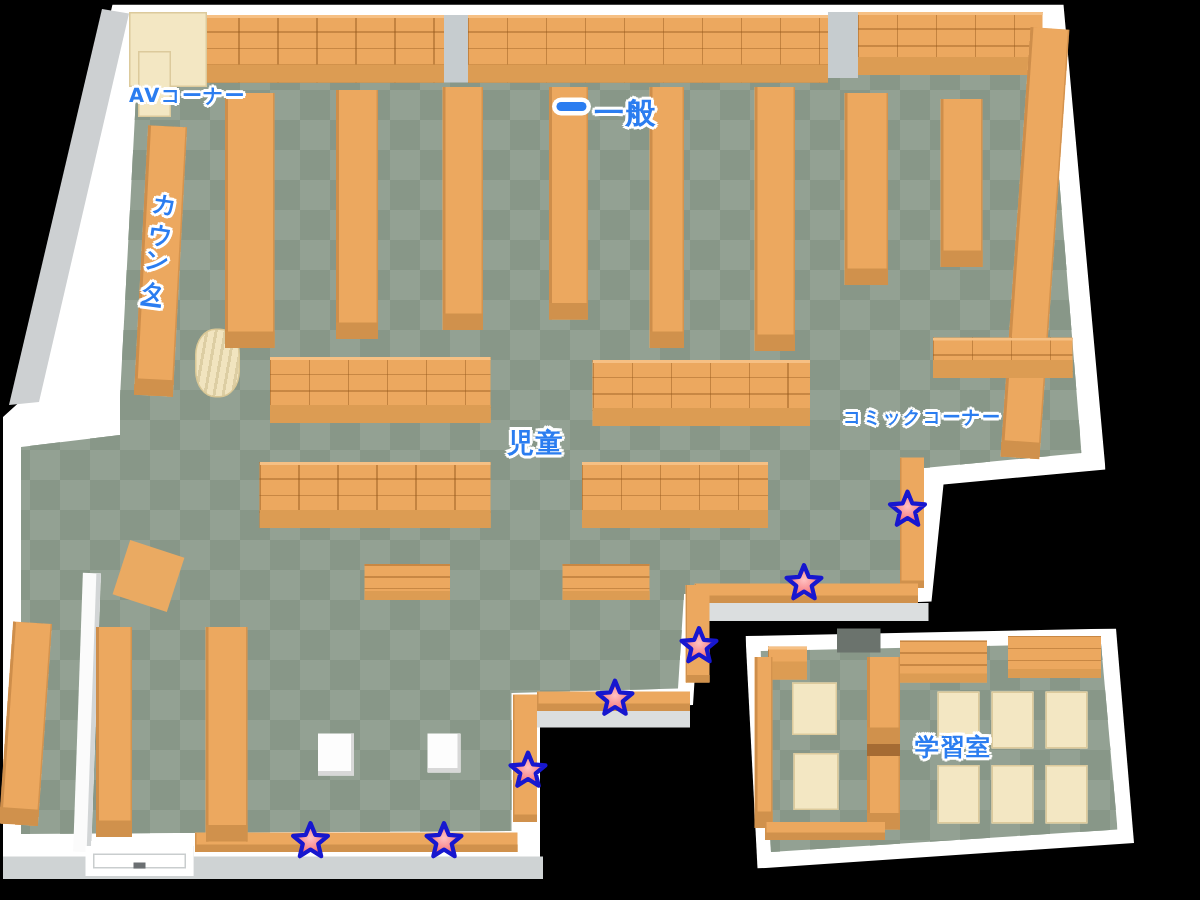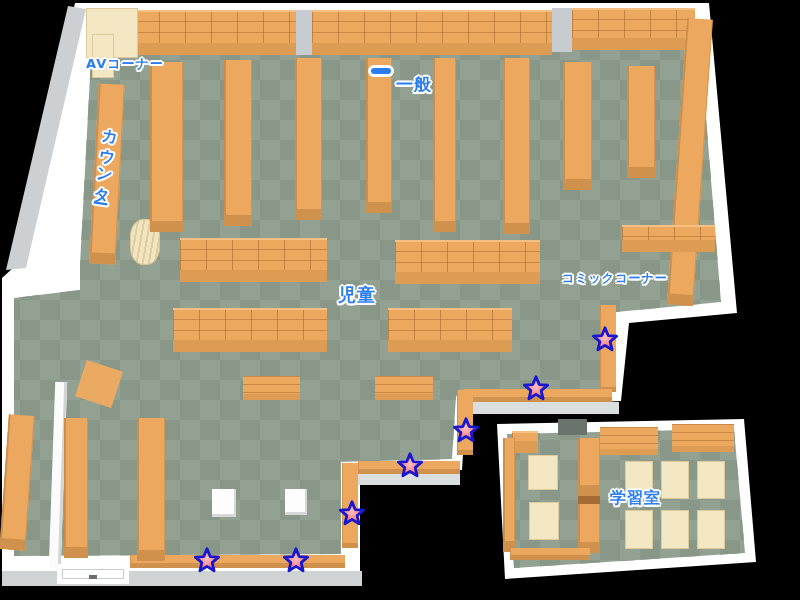--- a/index.html
+++ b/index.html
@@ -140,21 +140,21 @@
   <div class="cream" style="left:625px;top:461px;width:26px;height:36px"></div>
   <div class="cream" style="left:661px;top:461px;width:26px;height:36px"></div>
   <div class="cream" style="left:697px;top:461px;width:26px;height:36px"></div>
   <div class="cream" style="left:625px;top:510px;width:26px;height:37px"></div>
   <div class="cream" style="left:661px;top:510px;width:26px;height:37px"></div>
   <div class="cream" style="left:697px;top:510px;width:26px;height:37px"></div>
 
   <div class="lbl" style="left:86px;top:55px;font-size:13px">AVコーナー</div>
   <div class="lbl lbl-vert" style="left:96px;top:118px;font-size:16px">カウンター</div>
   <div class="leader" style="left:371px;top:68px;width:20px;height:6px"></div>
-  <div class="lbl" style="left:396px;top:73px;font-size:17px">一般</div>
+  <div class="lbl" style="left:396px;top:62px;font-size:20px">一般</div>
   <div class="lbl" style="left:338px;top:283px;font-size:18px">児童</div>
   <div class="lbl" style="left:562px;top:270px;font-size:12px">コミックコーナー</div>
   <div class="lbl" style="left:610px;top:488px;font-size:16px">学習室</div>
 
 <div class="star" style="left: 590px; top: 324px;">
       <svg viewBox="0 0 32 32">
         <path d="M16 4 L19.4 12.3 L28.4 13 L21.5 18.8 L23.6 27.5 L16 22.8 L8.4 27.5 L10.5 18.8 L3.6 13 L12.6 12.3 Z" fill="url(#starGrad)" stroke="#1717cf" stroke-width="3" stroke-linejoin="round"></path>
       </svg>
     </div>
     <div class="star" style="left: 521px; top: 373px;">

